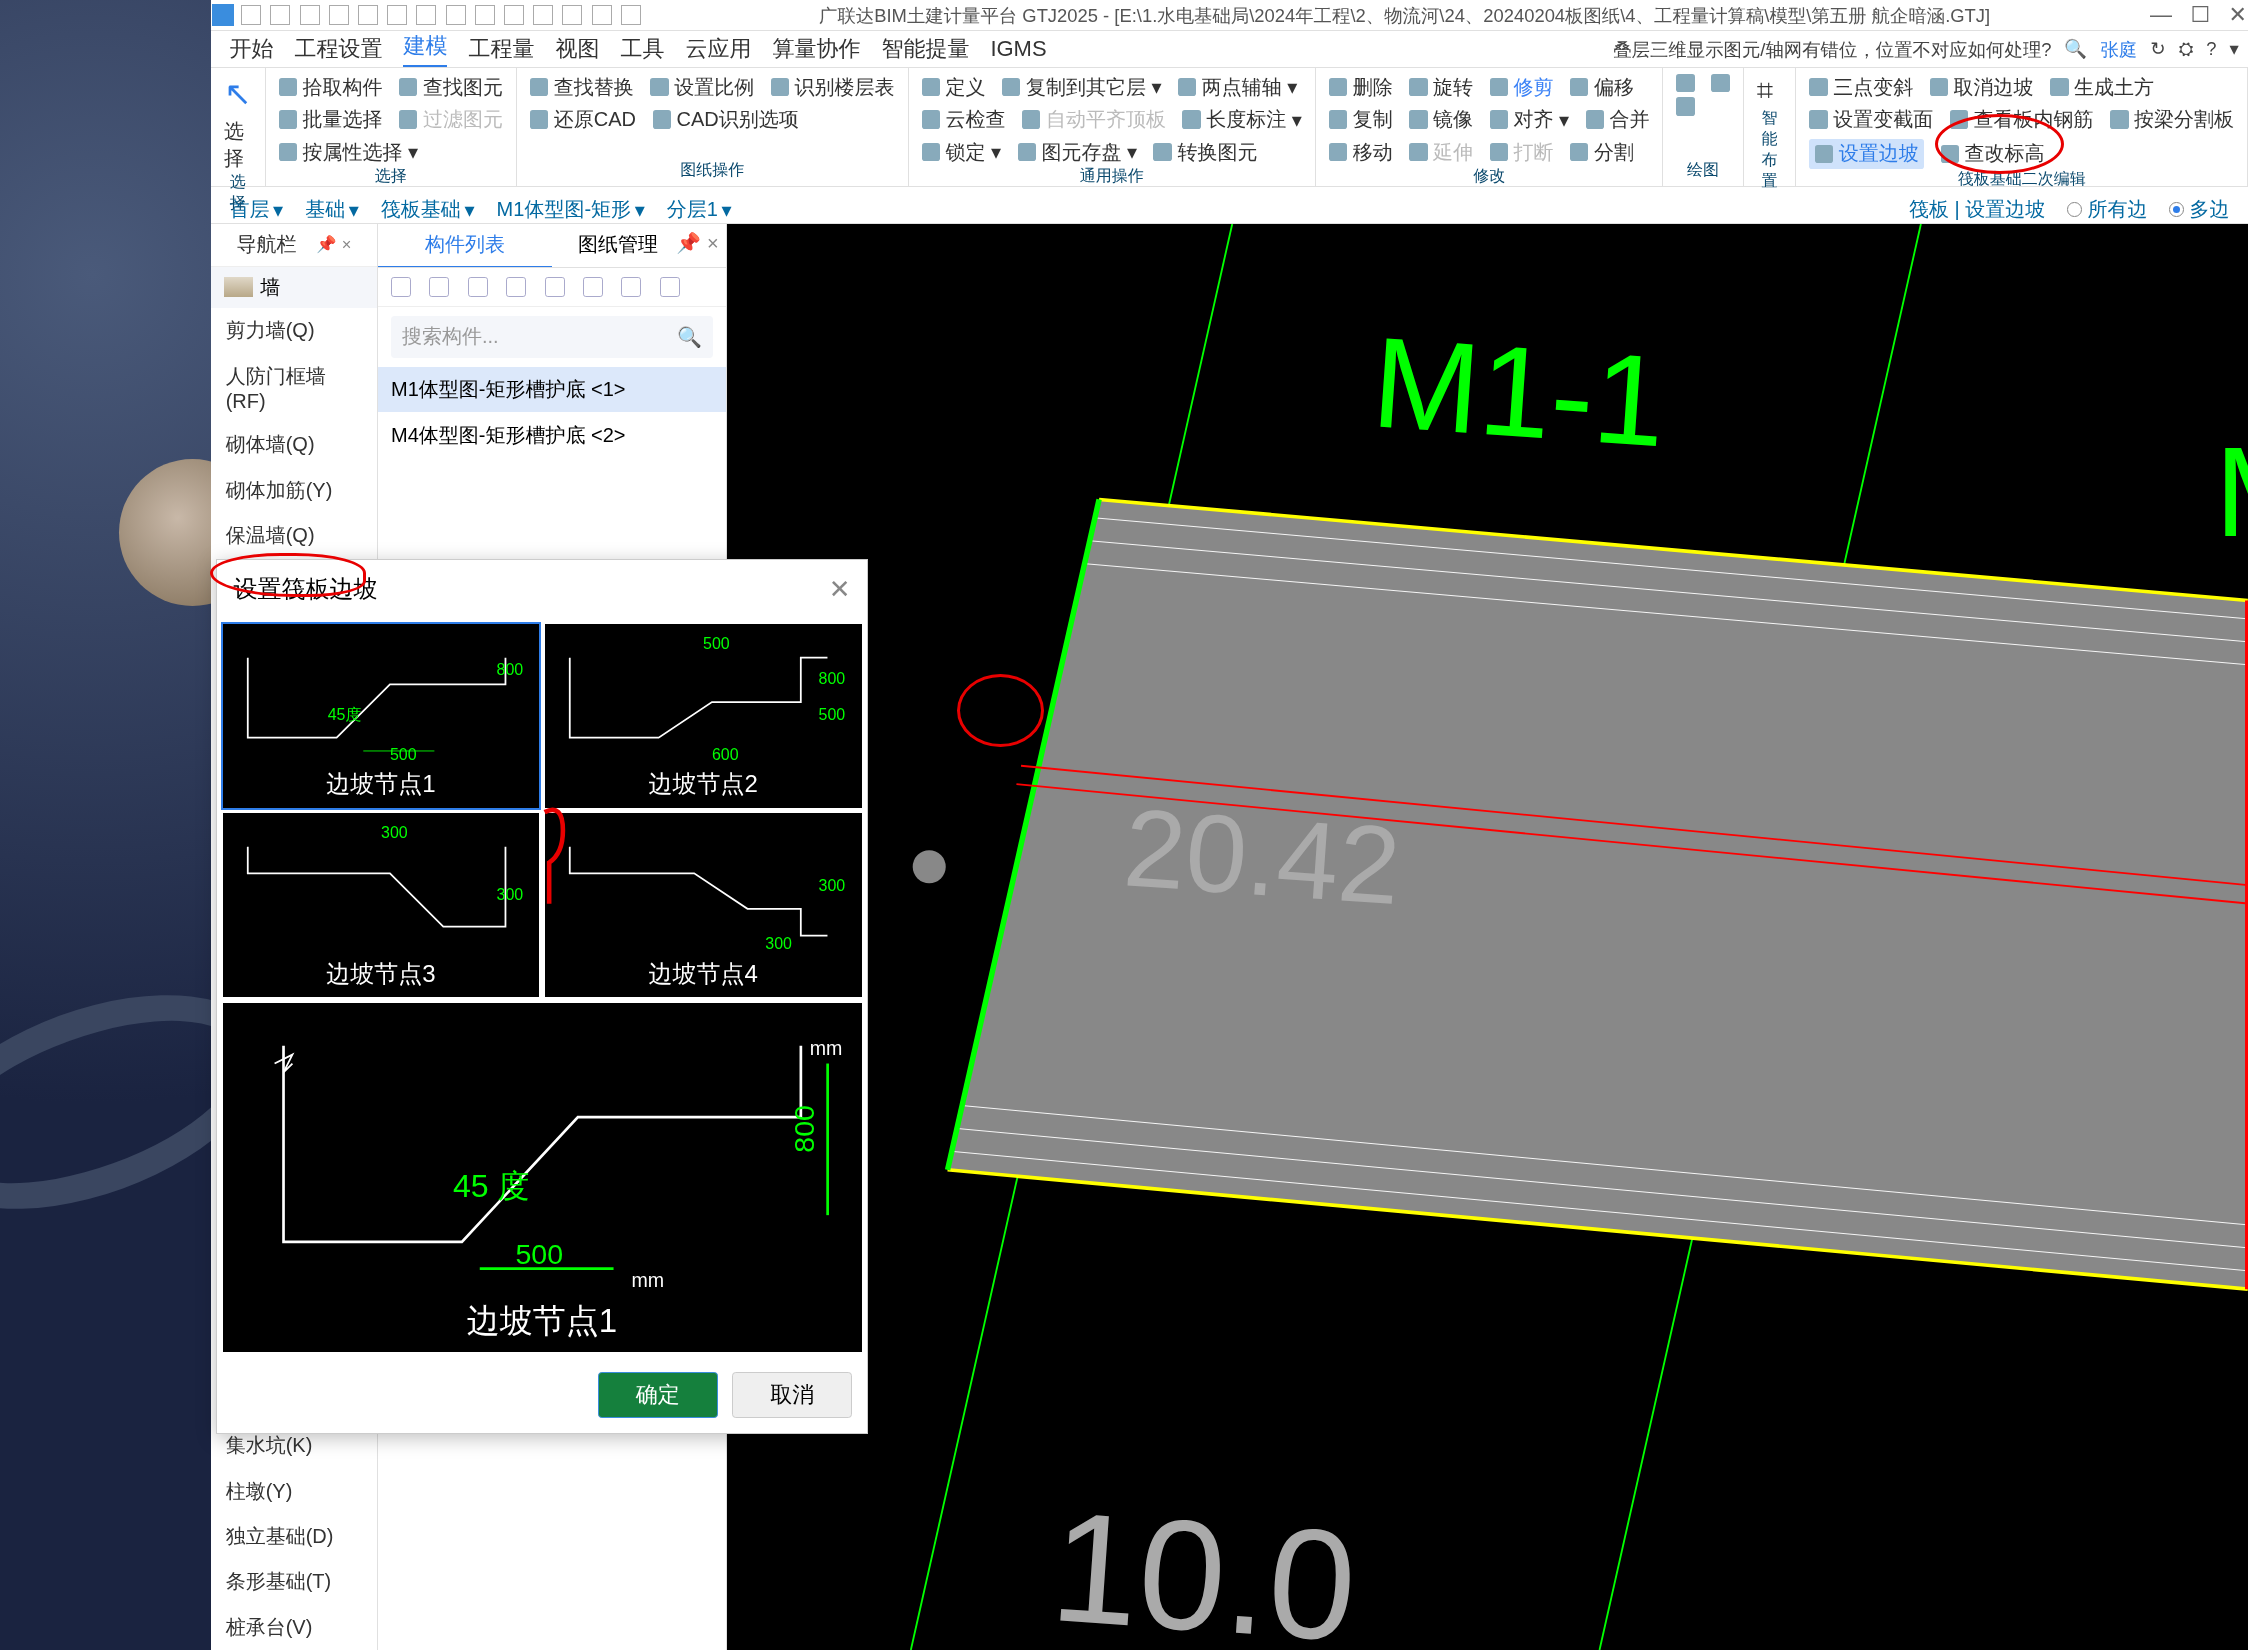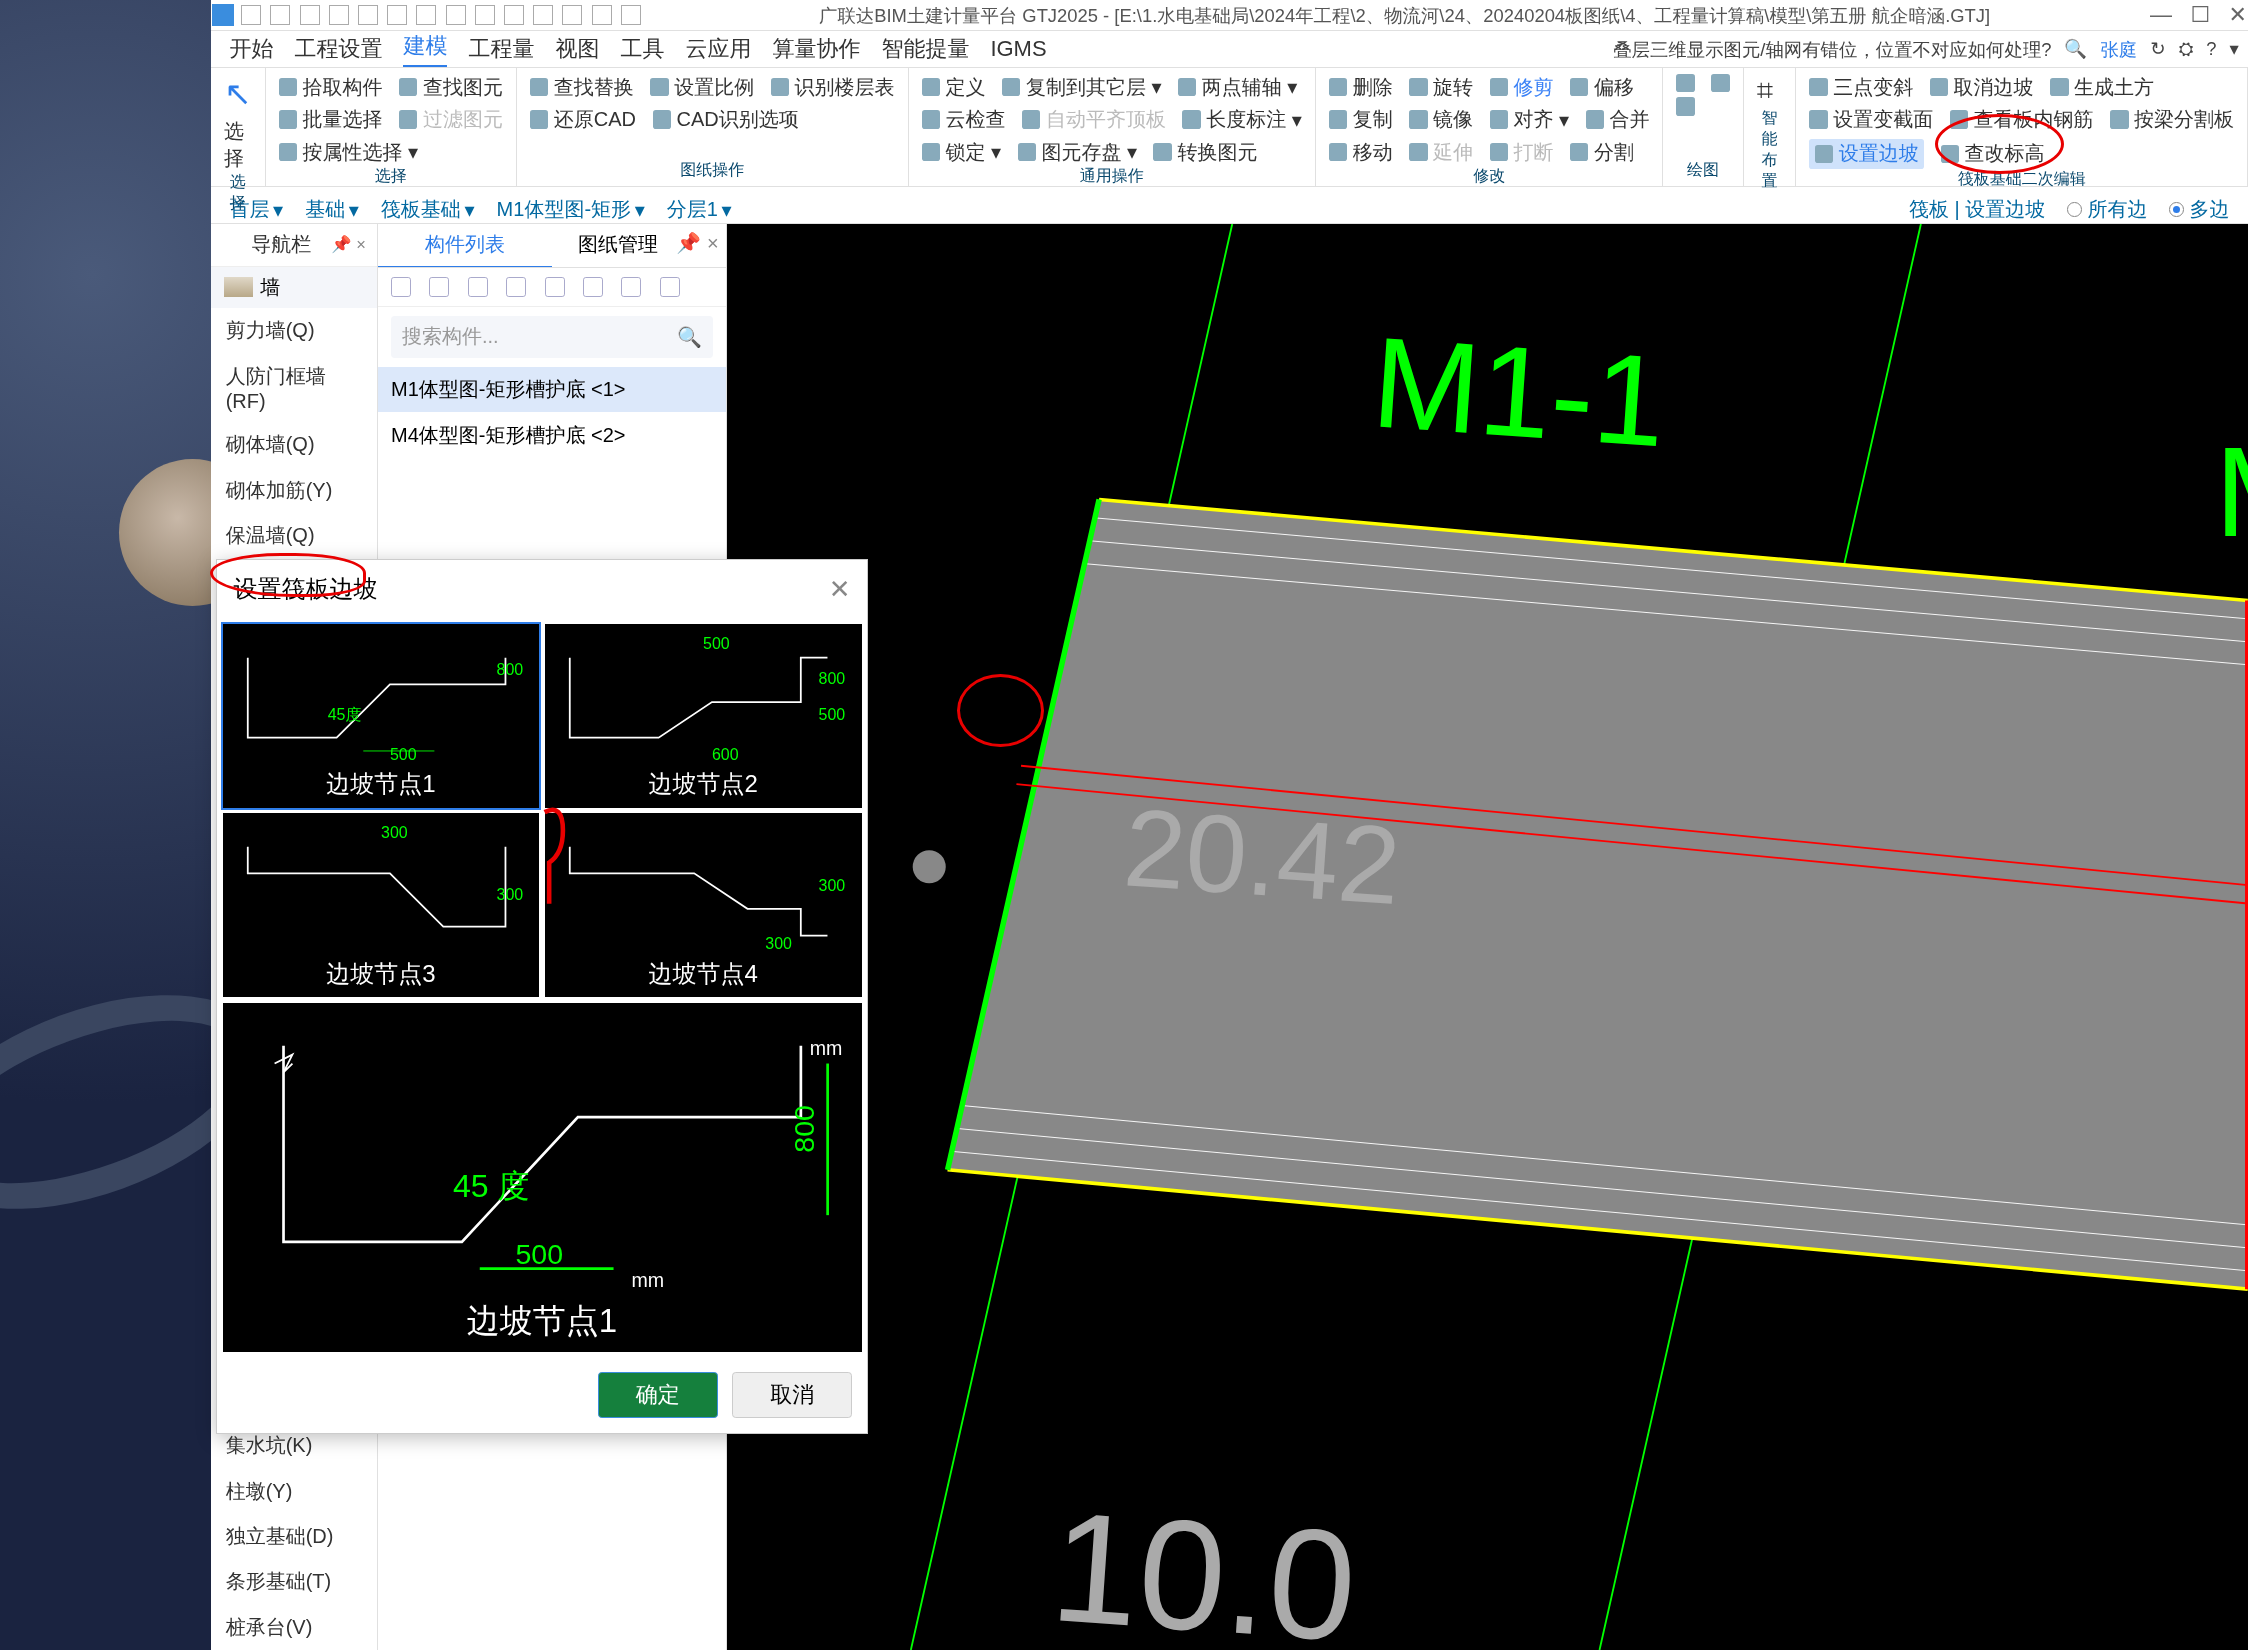--- a/index.html
+++ b/index.html
@@ -45,21 +45,21 @@
 .context-bar .sep { flex: 1; }
 .context-bar .radio { display: flex; align-items: center; gap: 5.5px; }
 .radio-dot { width: 14.7px; height: 14.7px; border: 1.8px solid #888; border-radius: 50%; display: inline-flex; align-items: center; justify-content: center; }
 .radio-dot.on::after { content: ""; width: 7.3px; height: 7.3px; background: #2e7de9; border-radius: 50%; }
 
 
 .body-area { flex: 1; display: flex; overflow: hidden; }
 
 
 .left-panel { width: 167px; background: #fff; border-right: 0.9px solid #e0e0e0; display: flex; flex-direction: column; font-size: 20px; }
-.panel-head { padding: 7.3px 11px; color: #333; display: flex; align-items: center; justify-content: flex-end; border-bottom: 0.9px solid #eee; gap: 20px; }
+.panel-head { padding: 7.3px 11px; color: #333; display: flex; align-items: center; justify-content: center; border-bottom: 0.9px solid #eee; gap: 20px; }
 .panel-head .pin { font-size: 16.5px; color: #888; }
 .nav-cat { padding: 7.3px 13px; display: flex; align-items: center; gap: 7.3px; background: #f4f6fa; }
 .nav-cat .cat-ico { width: 29px; height: 20px; background: linear-gradient(#e0d8c8,#b8a888); }
 .nav-item { padding: 9.2px 14.7px; color: #333; }
 
 
 .comp-panel { width: 349px; background: #fff; border-right: 0.9px solid #e0e0e0; display: flex; flex-direction: column; font-size: 20px; position: relative; }
 .comp-tabs { display: flex; border-bottom: 0.9px solid #e0e0e0; }
 .comp-tab { flex: 1; padding: 7.3px; text-align: center; }
 .comp-tab.active { color: #2e7de9; border-bottom: 1.8px solid #2e7de9; }

